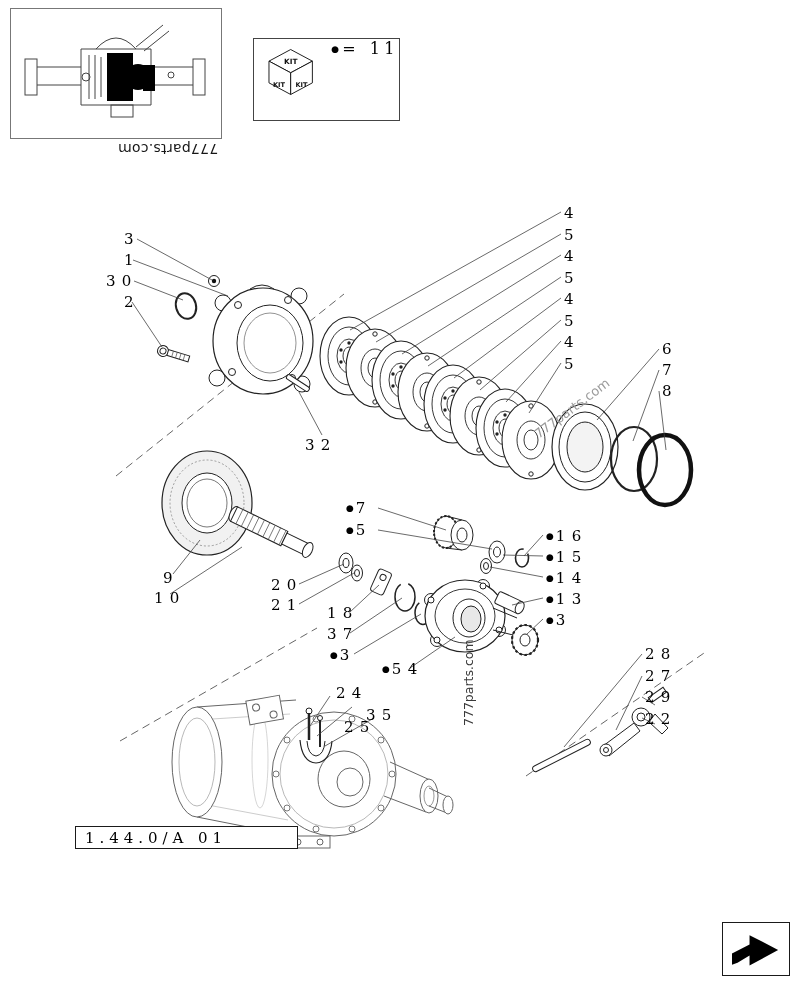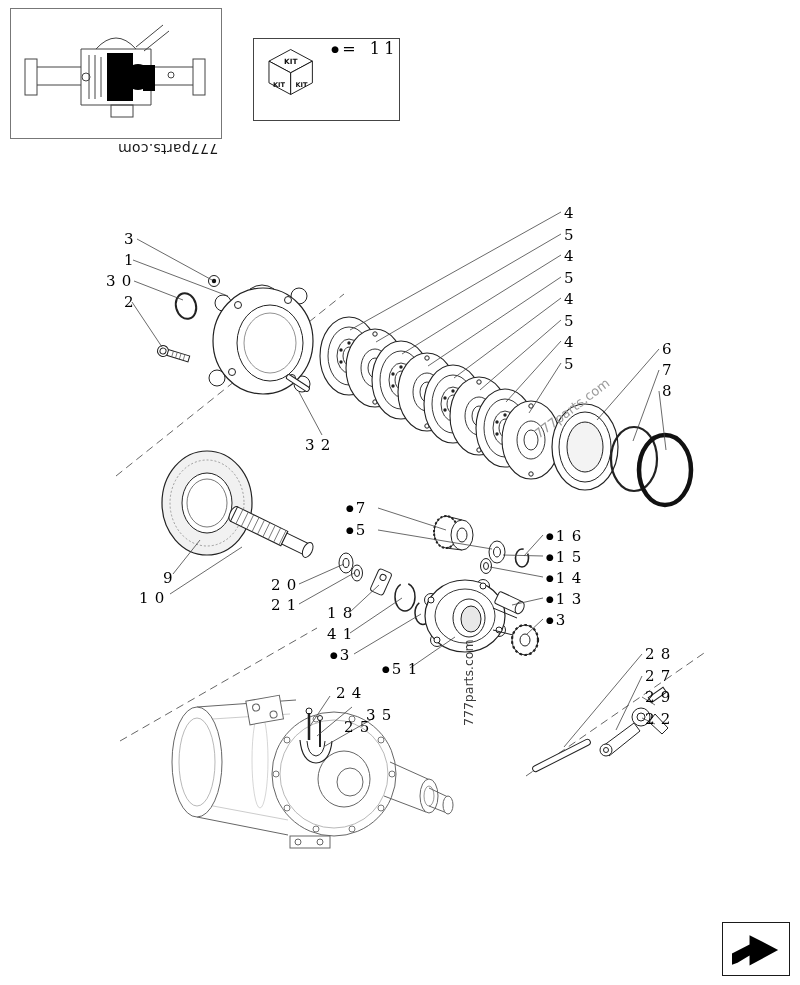--- a/index.html
+++ b/index.html
@@ -344,45 +344,48 @@
   <span class="co" style="left:564px;top:269px"><span class="lbl">5</span></span>
   <span class="co" style="left:564px;top:290px"><span class="lbl">4</span></span>
   <span class="co" style="left:564px;top:312px"><span class="lbl">5</span></span>
   <span class="co" style="left:564px;top:333px"><span class="lbl">4</span></span>
   <span class="co" style="left:564px;top:355px"><span class="lbl">5</span></span>
   <span class="co" style="left:662px;top:340px"><span class="lbl">6</span></span>
   <span class="co" style="left:662px;top:361px"><span class="lbl">7</span></span>
   <span class="co" style="left:662px;top:382px"><span class="lbl">8</span></span>
   <span class="co" style="left:305px;top:436px"><span class="lbl">32</span></span>
   <span class="co" style="left:163px;top:569px"><span class="lbl">9</span></span>
-  <span class="co" style="left:139px;top:589px"><span class="lbl">10</span></span>
+  <span class="co" style="left:154px;top:589px"><span class="lbl">10</span></span>
   <span class="co" style="left:346px;top:499px"><span class="blt">●</span><span class="lbl">7</span></span>
   <span class="co" style="left:346px;top:521px"><span class="blt">●</span><span class="lbl">5</span></span>
   <span class="co" style="left:271px;top:576px"><span class="lbl">20</span></span>
   <span class="co" style="left:271px;top:596px"><span class="lbl">21</span></span>
   <span class="co" style="left:327px;top:604px"><span class="lbl">18</span></span>
-  <span class="co" style="left:327px;top:625px"><span class="lbl">41</span></span>
+  <span class="co" style="left:327px;top:625px"><span class="lbl">37</span></span>
   <span class="co" style="left:330px;top:646px"><span class="blt">●</span><span class="lbl">3</span></span>
-  <span class="co" style="left:382px;top:660px"><span class="blt">●</span><span class="lbl">51</span></span>
+  <span class="co" style="left:382px;top:660px"><span class="blt">●</span><span class="lbl">54</span></span>
   <span class="co" style="left:546px;top:527px"><span class="blt">●</span><span class="lbl">16</span></span>
   <span class="co" style="left:546px;top:548px"><span class="blt">●</span><span class="lbl">15</span></span>
   <span class="co" style="left:546px;top:569px"><span class="blt">●</span><span class="lbl">14</span></span>
   <span class="co" style="left:546px;top:590px"><span class="blt">●</span><span class="lbl">13</span></span>
   <span class="co" style="left:546px;top:611px"><span class="blt">●</span><span class="lbl">3</span></span>
   <span class="co" style="left:645px;top:645px"><span class="lbl">28</span></span>
   <span class="co" style="left:645px;top:667px"><span class="lbl">27</span></span>
   <span class="co" style="left:645px;top:688px"><span class="lbl">29</span></span>
   <span class="co" style="left:645px;top:710px"><span class="lbl">22</span></span>
   <span class="co" style="left:336px;top:684px"><span class="lbl">24</span></span>
   <span class="co" style="left:344px;top:718px"><span class="lbl">25</span></span>
   <span class="co" style="left:366px;top:706px"><span class="lbl">35</span></span>
 
   <div class="wm-diag">777parts.com</div>
   <div class="wm-vert">777parts.com</div>
 
+  <div class="code-box">
+    <span>1.44.0/A 01</span>
+  </div>
 
   <div class="nav-box">
     <svg width="62" height="48" viewBox="0 0 66 52">
       <path d="M7 43 L7 31 L26 21 L26 11 L57 27 L26 44 L26 33 L13 41 Z" fill="#000"></path>
     </svg>
   </div>
 
 </div>
 
 </body></html>

